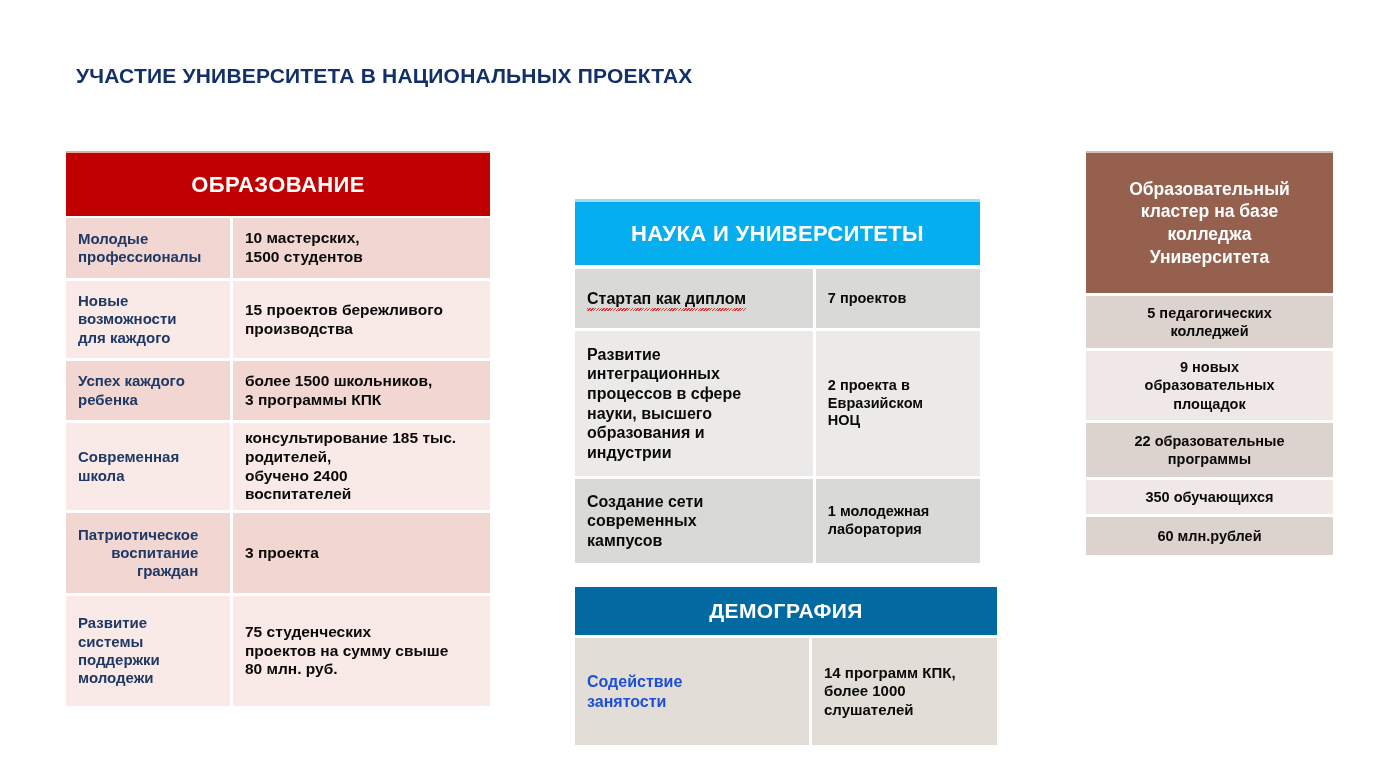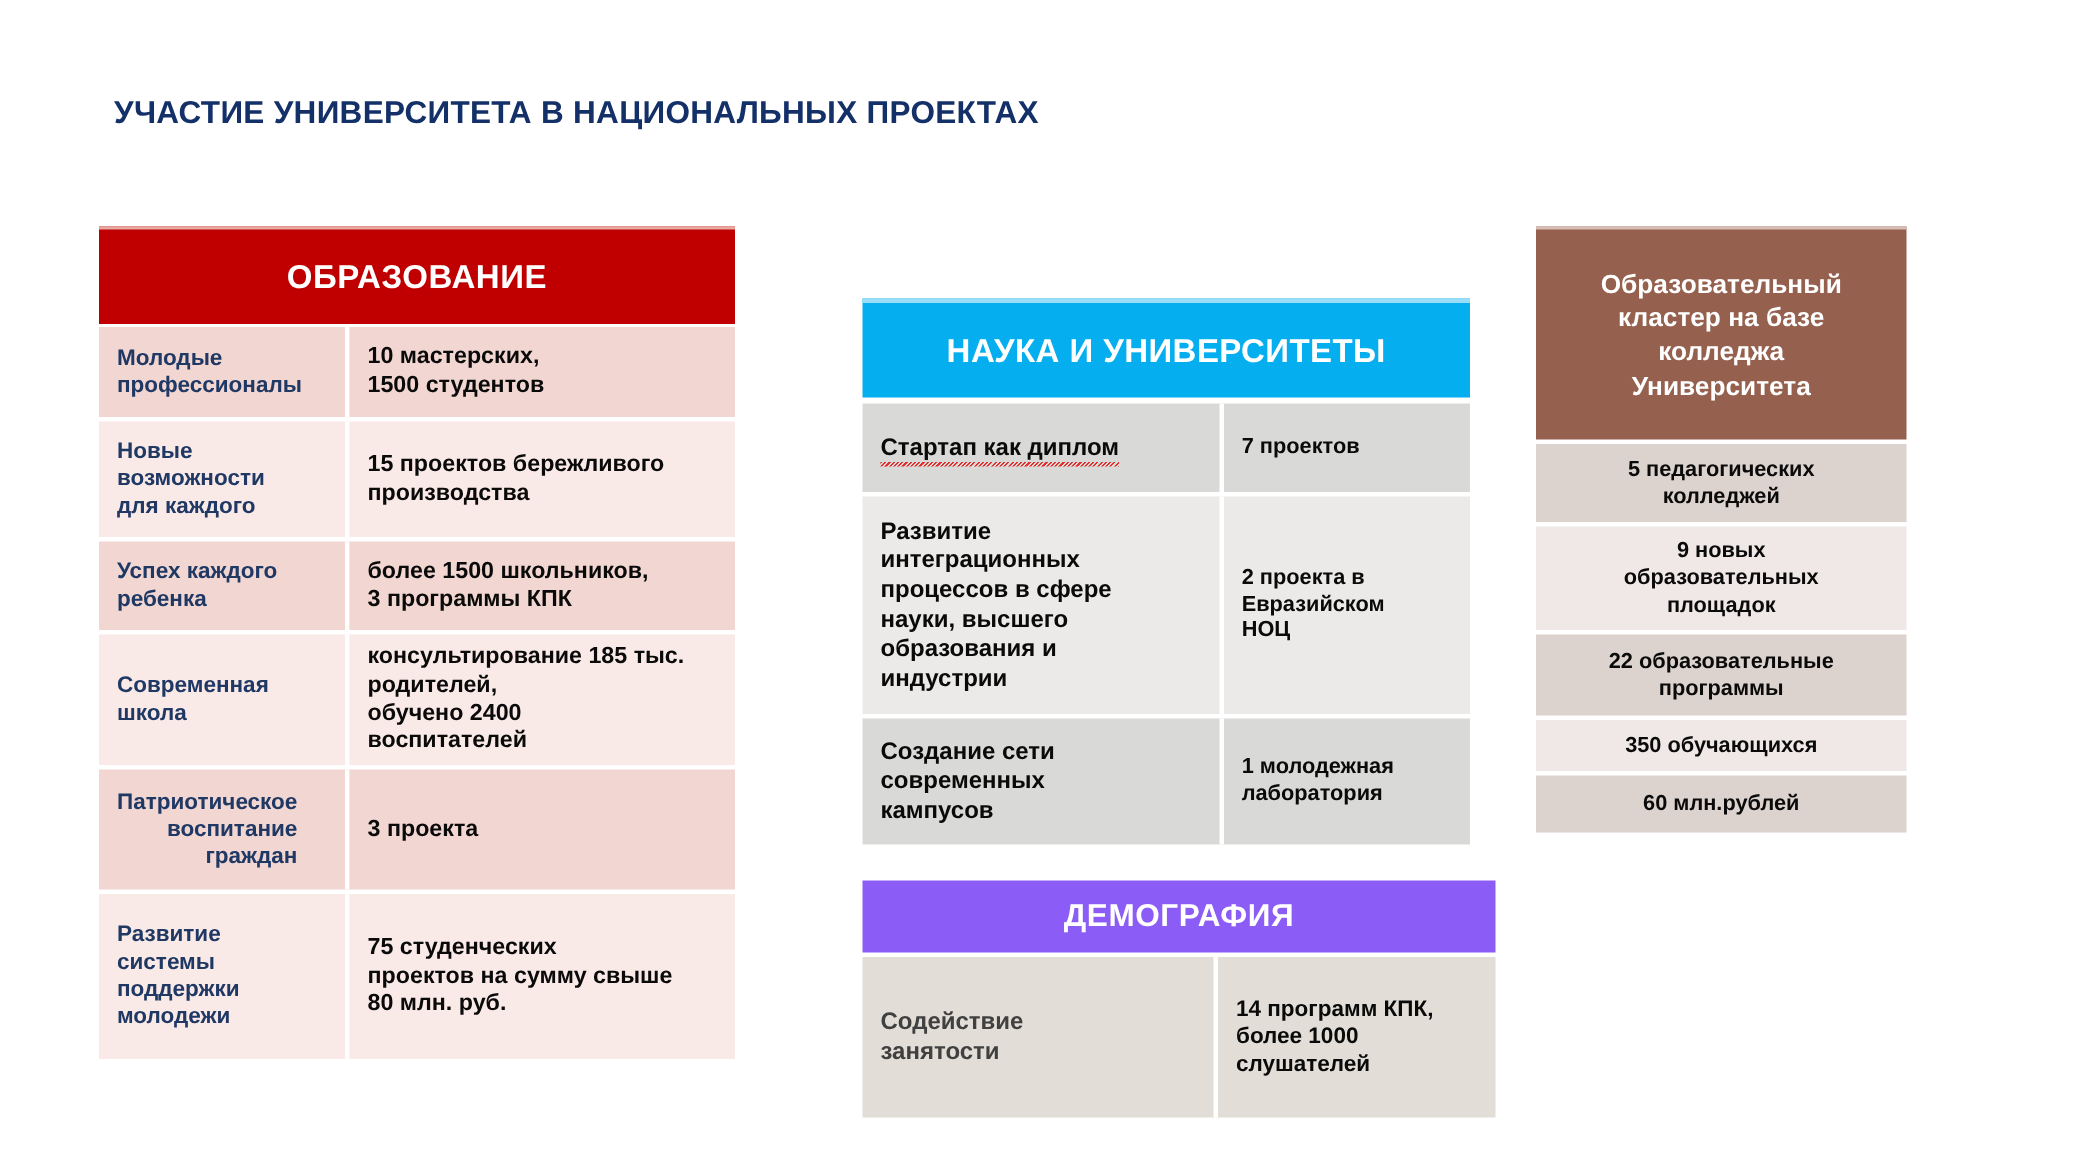--- a/index.html
+++ b/index.html
@@ -144,46 +144,46 @@
     background:
       repeating-linear-gradient(135deg,
         #E03030 0px, #E03030 1px,
         transparent 1px, transparent 2px);
   }
 
   
   #panel-demography { left: 575px; top: 587px; width: 422px; }
   #panel-demography .panel-header {
     height: 48px;
-    background: #8b5cf6;
+    background: #0369a1;
     font-size: 21px;
     letter-spacing: 0.4px;
   }
   #panel-demography .panel-body { margin-top: 3px; }
   #panel-demography .row { border-bottom: none; }
   #panel-demography .row.shade-a .cell { background: #E2DED7; }
   #panel-demography .cell-key {
     width: 237px;
-    color: #404040;
+    color: #1d4ed8;
     font-weight: bold;
     font-size: 16px;
     padding: 6px 6px 6px 12px;
     border-right: 3px solid #ffffff;
   }
   #panel-demography .cell-val {
     width: 185px;
     color: #0a0a0a;
     font-weight: bold;
     font-size: 15px;
     padding: 6px 6px 6px 12px;
   }
   #panel-demography .r0 { height: 107px; }
 
   
-  #panel-cluster { left: 1024px; top: 151px; width: 247px; }
+  #panel-cluster { left: 1086px; top: 151px; width: 247px; }
   #panel-cluster .panel-header {
     height: 142px;
     background: #95604E;
     border-top: 2px solid #D8BDB3;
     font-size: 17.5px;
     padding: 0 8px;
     flex-direction: column;
     line-height: 1.3;
   }
   #panel-cluster .panel-body { margin-top: 3px; }

